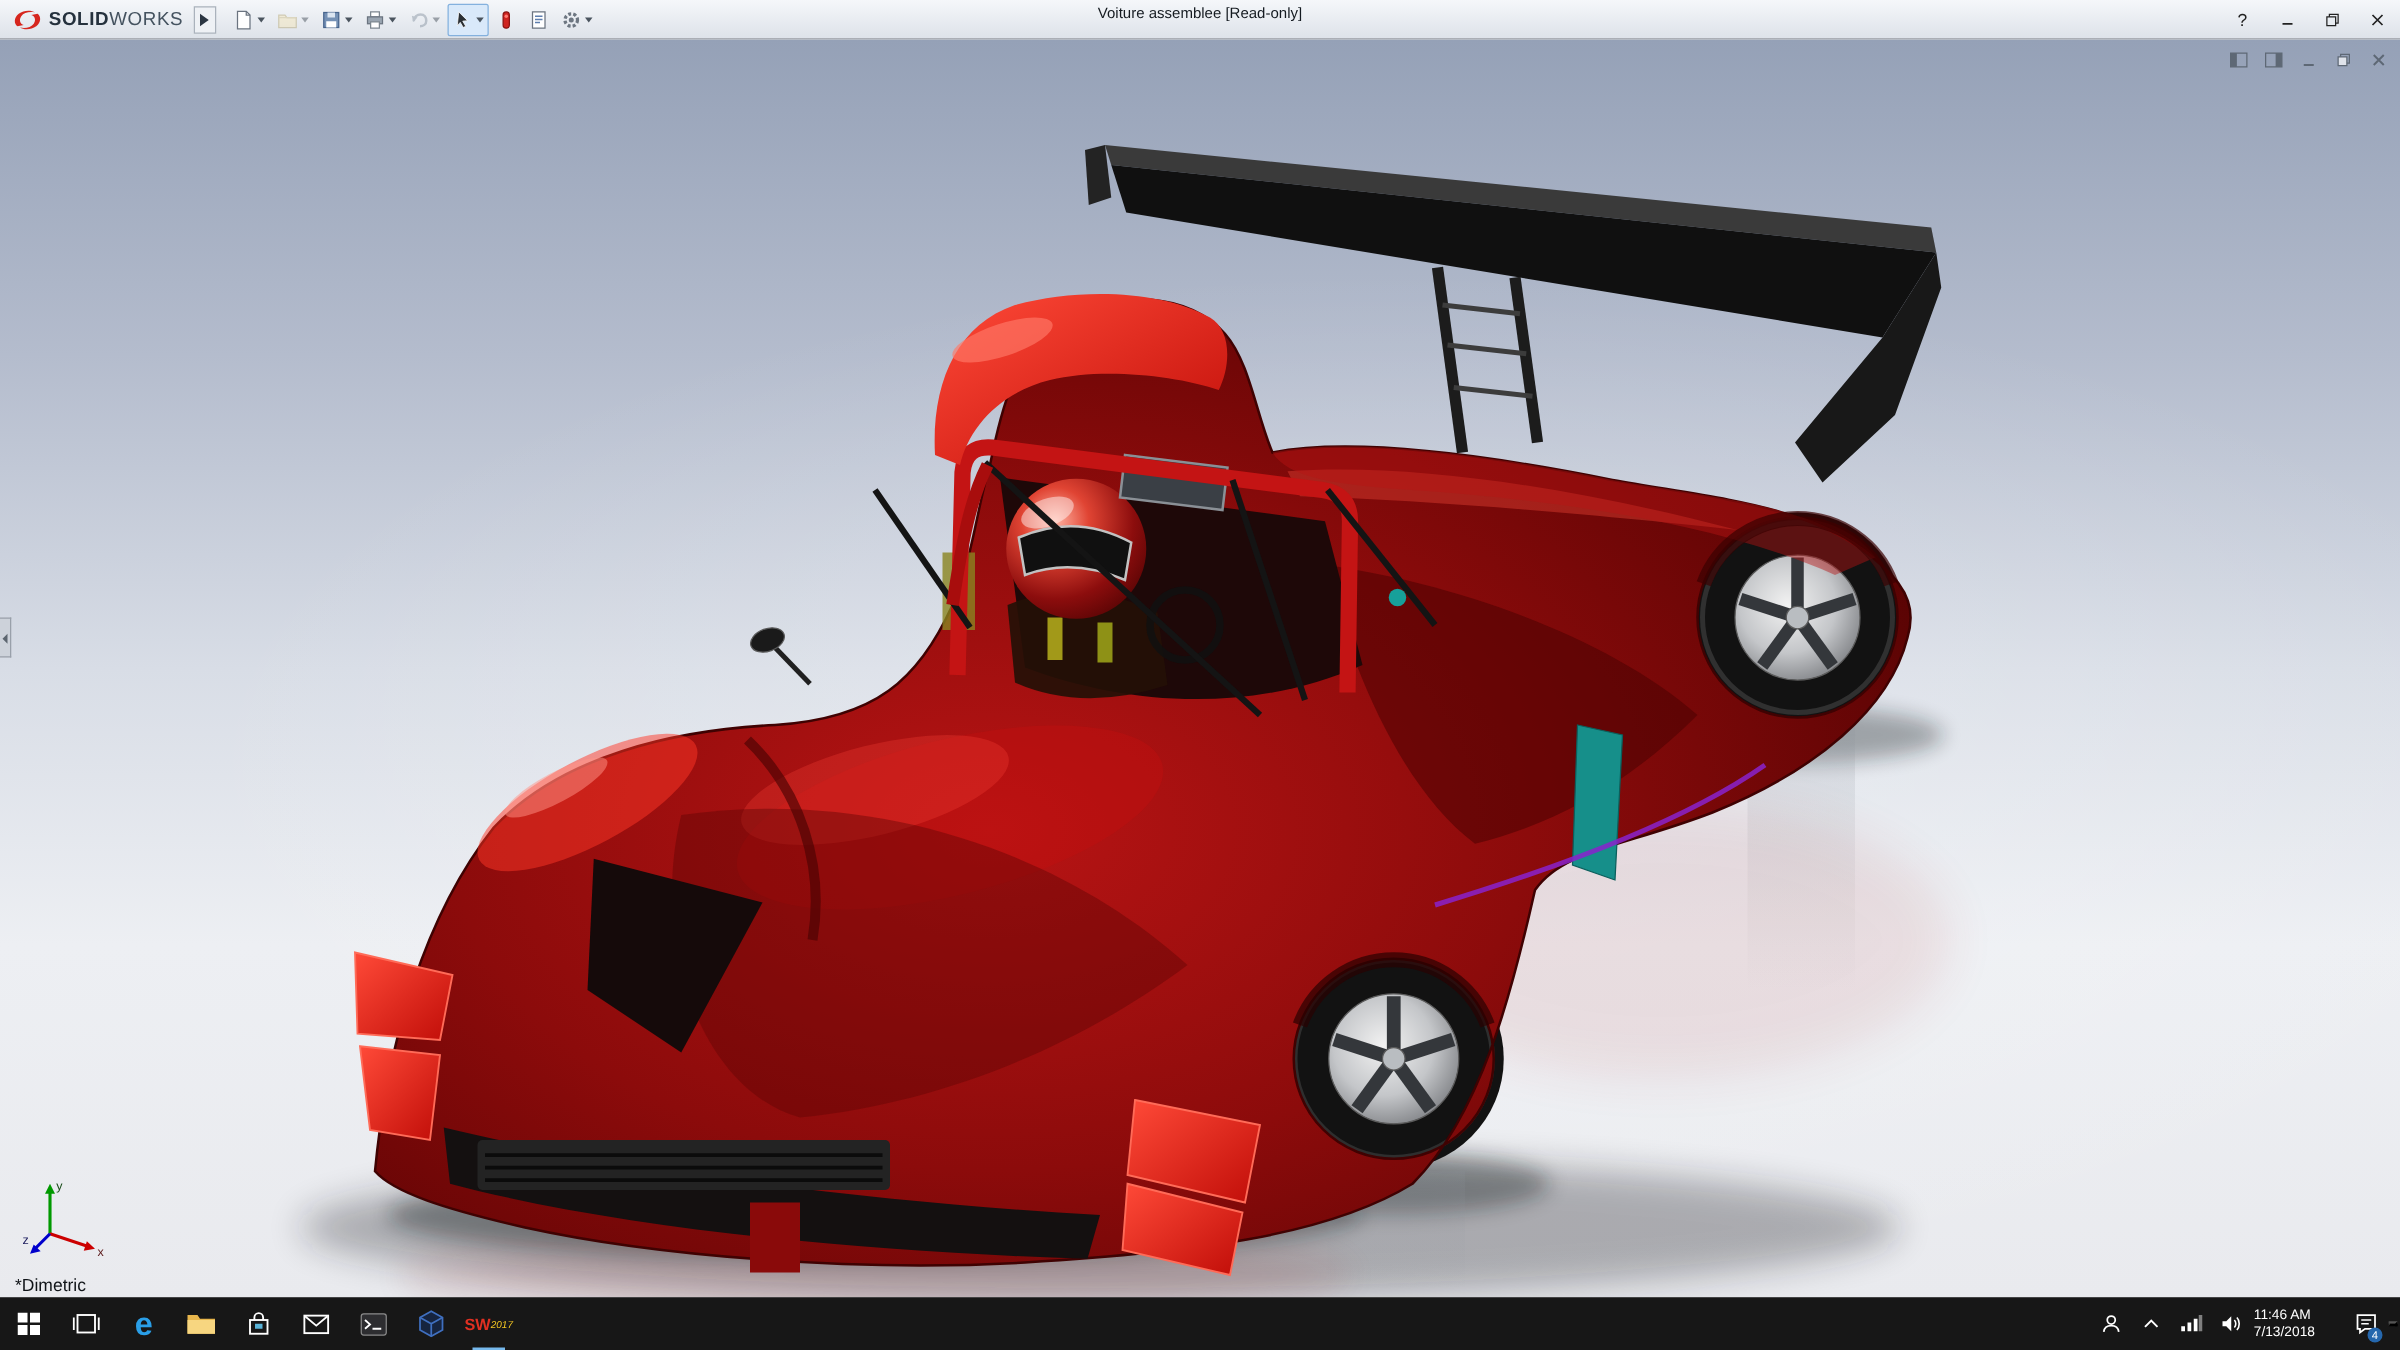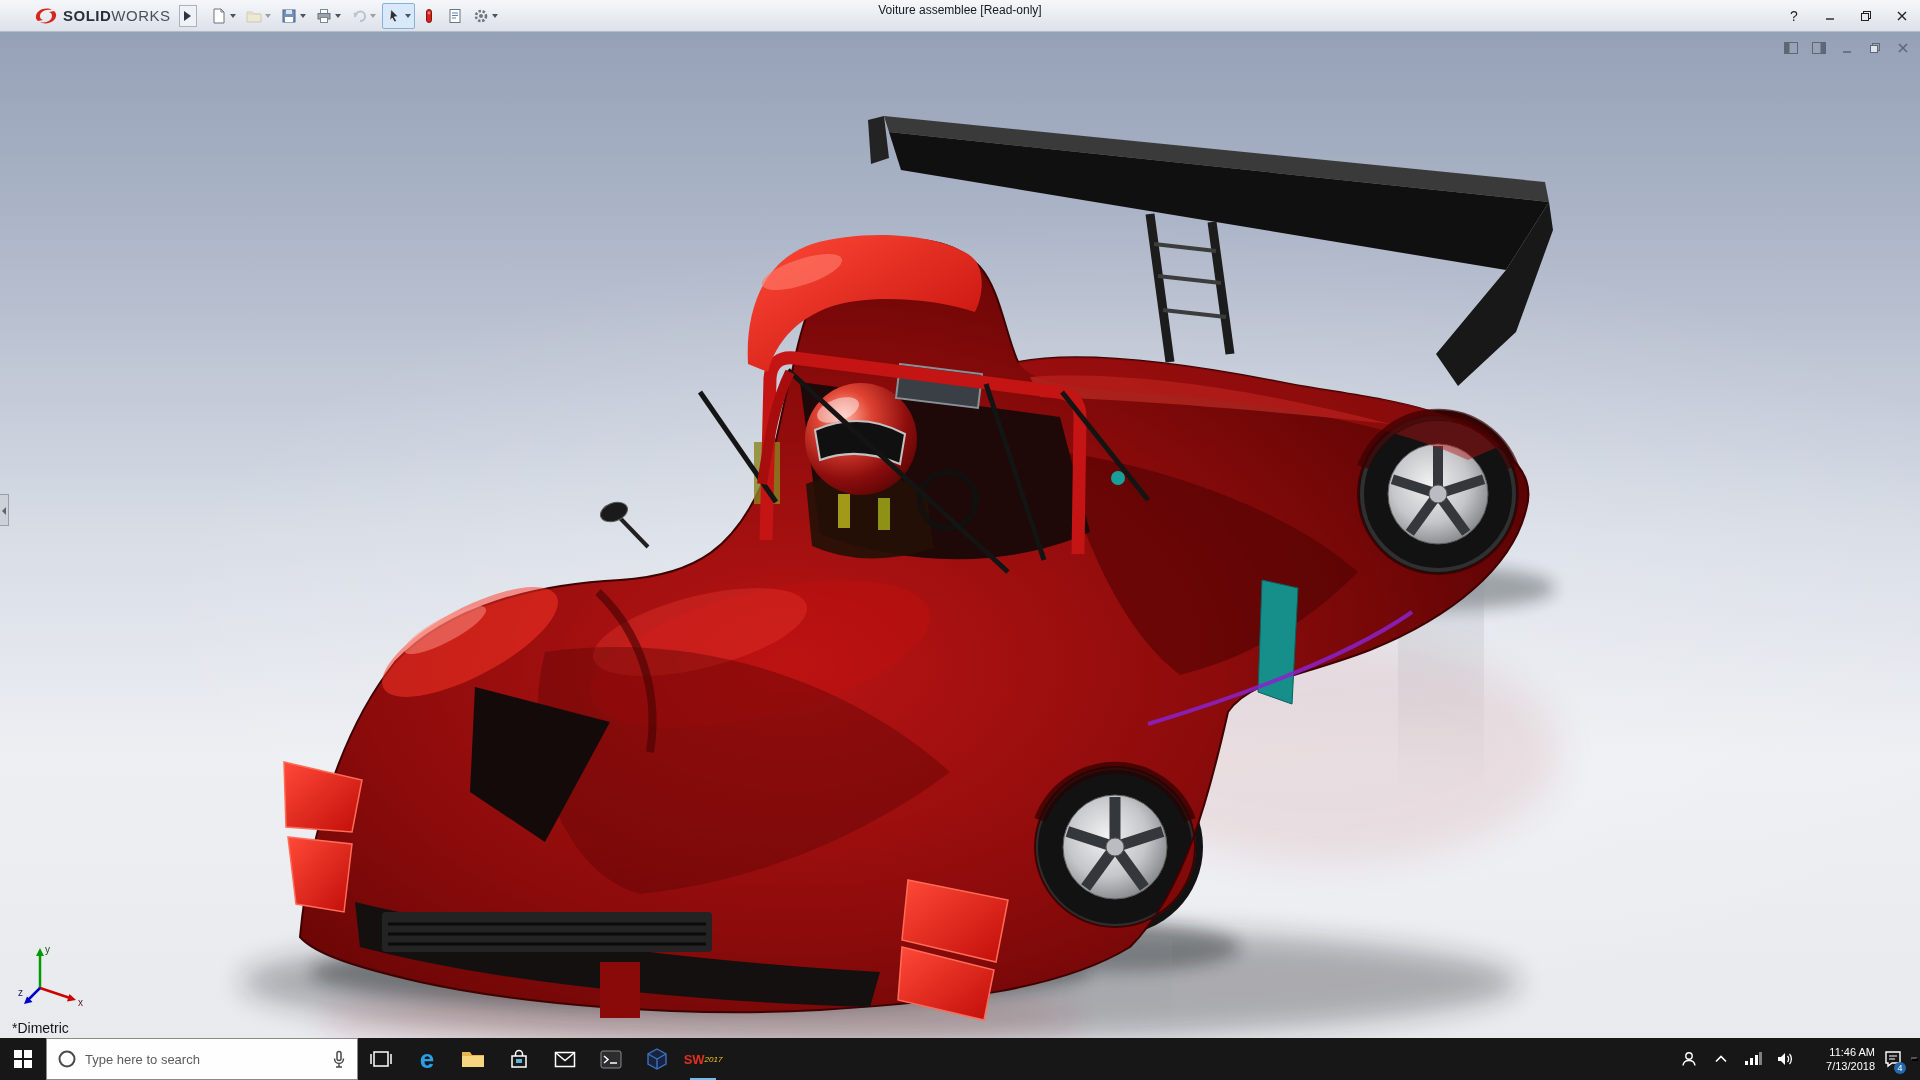--- a/index.html
+++ b/index.html
@@ -3,21 +3,21 @@
 <meta charset="utf-8">
 <style>
   * { box-sizing: border-box; margin: 0; padding: 0; }
   html,body { width:1920px; height:1080px; overflow:hidden; background:#000;
               font-family:"Liberation Sans", sans-serif; }
   .screen { position:relative; width:1920px; height:1080px; overflow:hidden; }
 
   
   .titlebar { position:absolute; top:0; left:0; right:0; height:32px;
     background:linear-gradient(#f5f7fa,#dde2e9); border-bottom:1px solid #b6bcc5;
-    display:flex; align-items:center; z-index:30;padding-left:24px; }
+    display:flex; align-items:center; z-index:30; }
   .brand { display:flex; align-items:center; gap:5px; padding:0 8px 0 10px; }
   .brand-text { font-size:15px; letter-spacing:.5px; color:#25313d; }
   .brand-text b { font-weight:bold; }
   .brand-text span { font-weight:300; color:#44525f; }
   .flyout { width:18px; height:22px; border:1px solid #aab2bc; background:#eef1f5;
     display:flex; align-items:center; justify-content:center; margin-right:10px; cursor:pointer; }
   .tri { width:0; height:0; border-top:5px solid transparent; border-bottom:5px solid transparent;
     border-left:7px solid #2b3642; }
   .toolbar { display:flex; align-items:center; gap:2px; }
   .tb-btn { height:26px; padding:0 3px; display:flex; align-items:center; justify-content:center;
@@ -61,21 +61,21 @@
   .searchbox input { flex:1; border:none; outline:none; font-size:13px; color:#333;
     background:transparent; font-family:"Liberation Sans",sans-serif; }
   .searchbox input::placeholder { color:#5c5c5c; }
   .edge-glyph { font-size:26px; font-weight:bold; color:#2a9fe8; line-height:1; }
   .sw-tile { display:flex; align-items:center; line-height:1; }
   .sw-tile .sw { color:#e03022; font-weight:bold; font-size:13px; }
   .sw-tile .yr { color:#f2c522; font-size:8px; margin-top:1px;font-style:italic; }
   .tray { margin-left:auto; display:flex; align-items:center; gap:4px; padding-right:2px; }
   .tray-btn { width:28px; height:42px; display:flex; align-items:center; justify-content:center;
     background:transparent; border:none; cursor:pointer; position:relative; }
-  .clock { width:72px; text-align:right; color:#fff; font-size:11px; line-height:1.3; cursor:default; }
+  .clock { width:72px; text-align:left; color:#fff; font-size:11px; line-height:1.3; cursor:default; }
   .badge { position:absolute; right:1px; bottom:6px; min-width:12px; height:12px; border-radius:6px;
     background:#2567ad; color:#fff; font-size:9px; display:flex; align-items:center;
     justify-content:center; padding:0 2px; }
   .show-desktop { width:7px; border-left:1px solid #4a4a4a; background:transparent; cursor:pointer; }
 </style>
 </head>
 <body>
 
 <div class="screen">
 
@@ -411,30 +411,20 @@
   <footer class="taskbar">
     <button class="tk-item">
       <svg width="18" height="18" viewBox="0 0 18 18">
         <rect x="0" y="0" width="8" height="8" fill="#ffffff"></rect>
           <rect x="10" y="0" width="8" height="8" fill="#ffffff"></rect>
         <rect x="0" y="10" width="8" height="8" fill="#ffffff"></rect>
           <rect x="10" y="10" width="8" height="8" fill="#ffffff"></rect>
       </svg>
     </button>
 
-    <div class="searchbox">
-      <svg width="20" height="20" viewBox="0 0 20 20">
-        <circle cx="10" cy="10" r="7.5" fill="none" stroke="#4a4a4a" stroke-width="2"></circle>
-      </svg>
-      <input type="text" placeholder="Type here to search" style="">
-      <svg width="16" height="18" viewBox="0 0 16 18">
-        <rect x="6" y="1.5" width="4" height="9" rx="2" fill="none" stroke="#4a4a4a" stroke-width="1.5"></rect>
-        <path d="M3.5 8.5 C3.5 12 6 13.5 8 13.5 C10 13.5 12.5 12 12.5 8.5 M8 13.5 V17 M5 17h6" fill="none" stroke="#4a4a4a" stroke-width="1.5"></path>
-      </svg>
-    </div>
 
     <button class="tk-item">
       <svg width="22" height="18" viewBox="0 0 22 18">
         <rect x="4" y="2" width="14" height="14" fill="none" stroke="#ffffff" stroke-width="1.5"></rect>
         <path d="M1 4v10 M21 4v10" stroke="#ffffff" stroke-width="1.5"></path>
       </svg>
     </button>
     <button class="tk-item">
       <span class="edge-glyph">e</span>
     </button>

